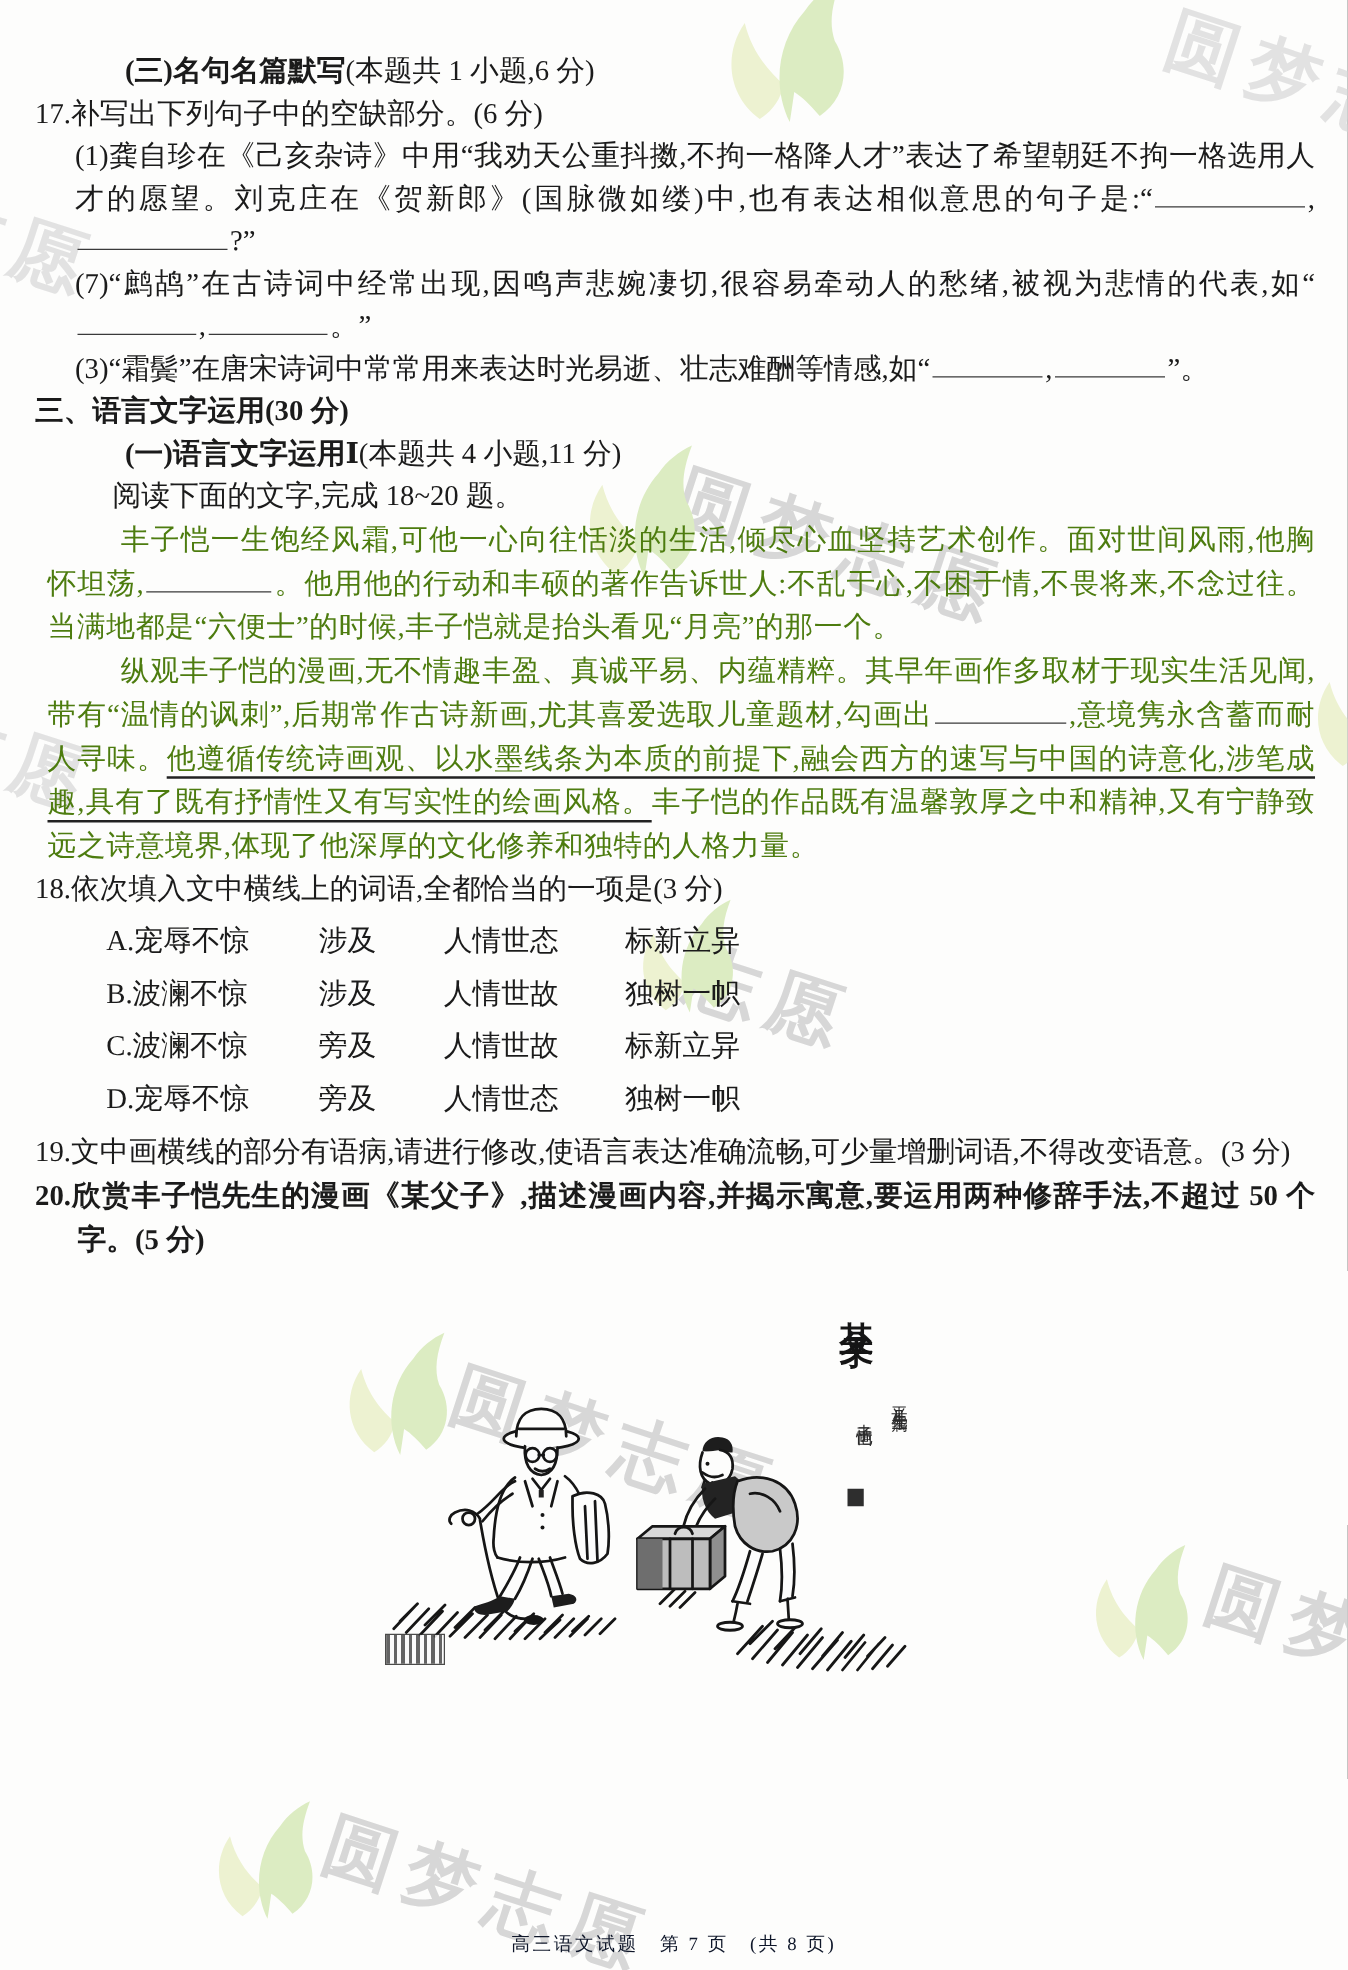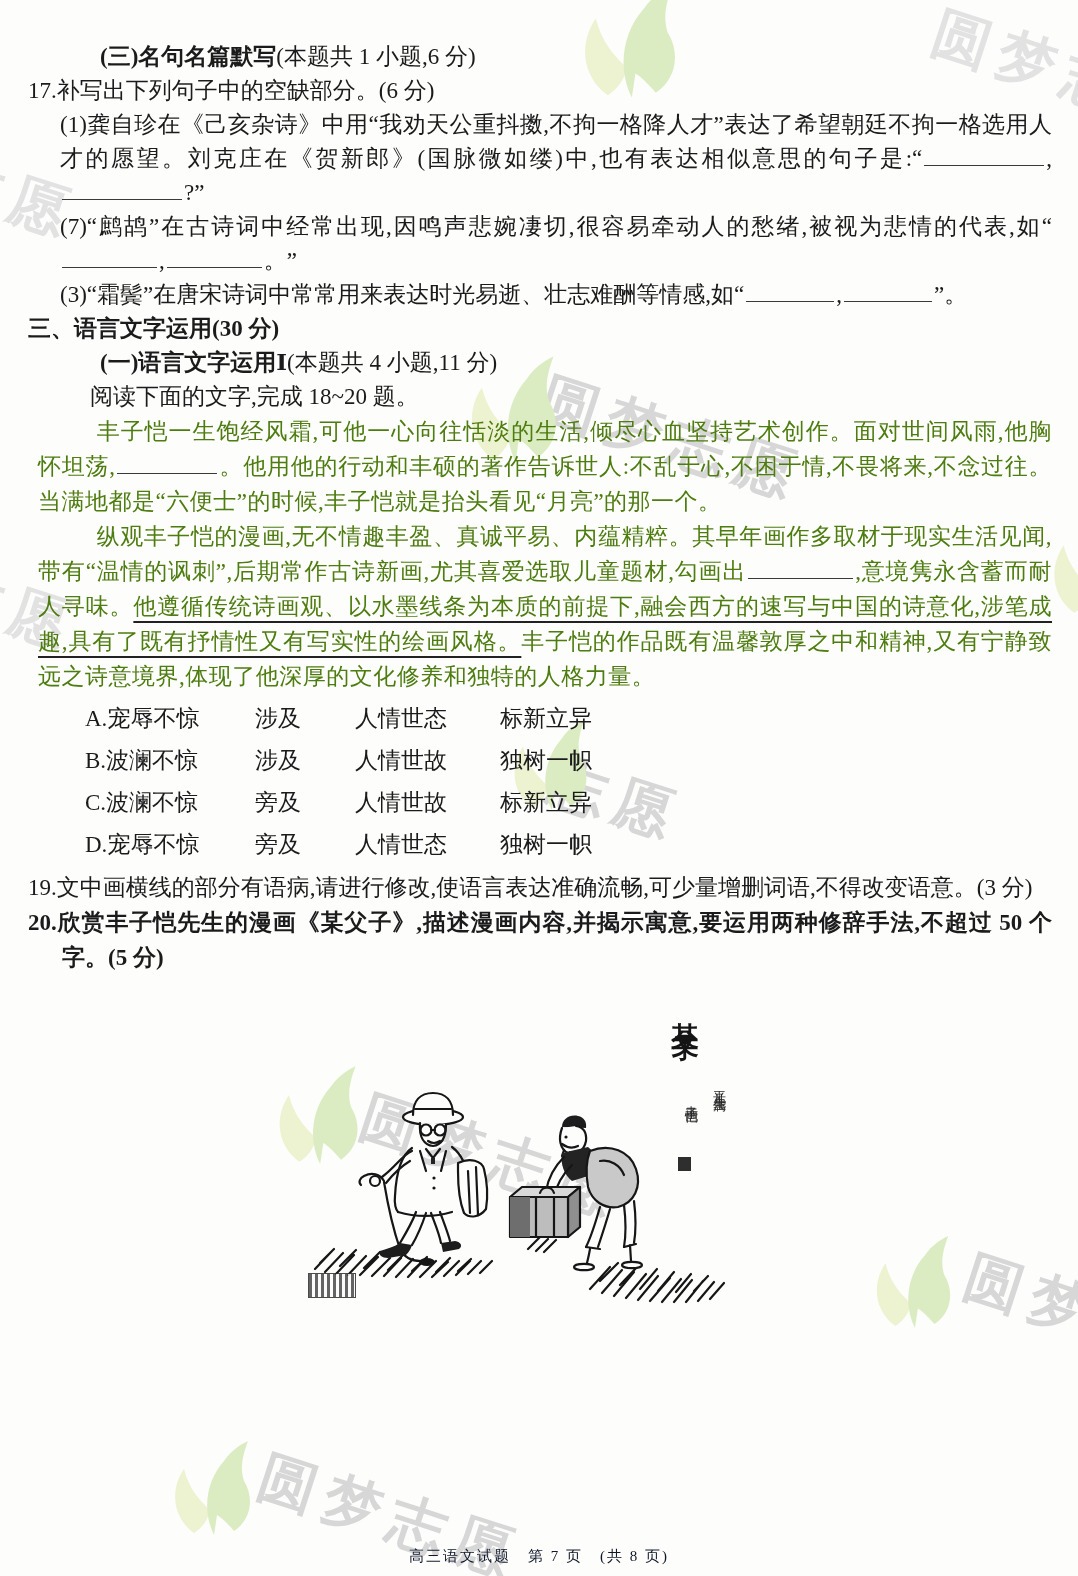--- a/index.html
+++ b/index.html
@@ -166,20 +166,21 @@
     <p class="para">
       <span>丰子恺一生饱经风霜,可他一心向往恬淡的生活,倾尽心血坚持艺术创作。面对世间风雨,他胸怀坦荡,</span><span class="blank b100"></span><span>。他用他的行动和丰硕的著作告诉世人:不乱于心,不困于情,不畏将来,不念过往。当满地都是“六便士”的时候,丰子恺就是抬头看见“月亮”的那一个。</span>
     </p>
 
 
     <p class="para">
       <span>纵观丰子恺的漫画,无不情趣丰盈、真诚平易、内蕴精粹。其早年画作多取材于现实生活见闻,带有“温情的讽刺”,后期常作古诗新画,尤其喜爱选取儿童题材,勾画出</span><span class="blank b105"></span><span>,意境隽永含蓄而耐人寻味。</span><span class="sick">他遵循传统诗画观、以水墨线条为本质的前提下,融会西方的速写与中国的诗意化,涉笔成趣,具有了既有抒情性又有写实性的绘画风格。</span><span>丰子恺的作品既有温馨敦厚之中和精神,又有宁静致远之诗意境界,体现了他深厚的文化修养和独特的人格力量。</span>
     </p>
 
 
+    <p class="qitem">18.依次填入文中横线上的词语,全都恰当的一项是(3 分)</p>
 
     <div class="opt-row">
       <span class="oc1"><span>A.</span><span>宠辱不惊</span></span><span class="oc2">涉及</span><span class="oc3">人情世态</span><span class="oc4">标新立异</span>
     </div>
     <div class="opt-row">
       <span class="oc1"><span>B.</span><span>波澜不惊</span></span><span class="oc2">涉及</span><span class="oc3">人情世故</span><span class="oc4">独树一帜</span>
     </div>
     <div class="opt-row">
       <span class="oc1"><span>C.</span><span>波澜不惊</span></span><span class="oc2">旁及</span><span class="oc3">人情世故</span><span class="oc4">标新立异</span>
     </div>

